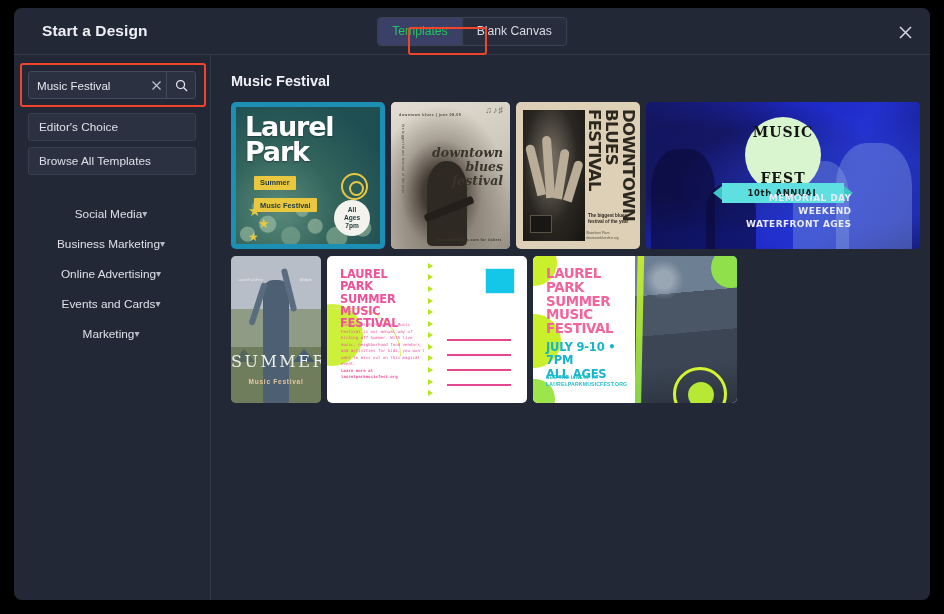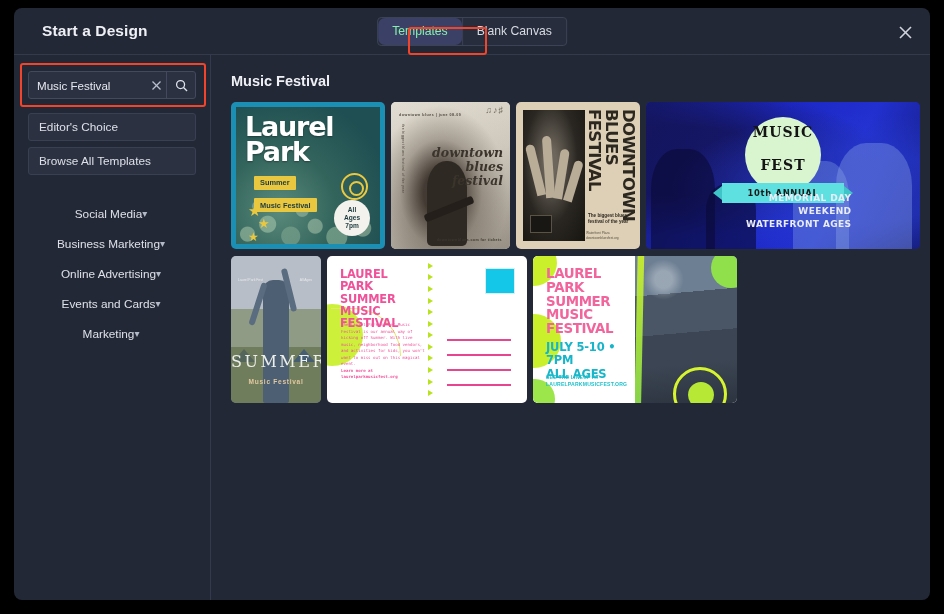--- a/index.html
+++ b/index.html
@@ -49,21 +49,21 @@
   .tab {
     padding: 6px 14px 7px;
     font-size: 12.2px;
     color: #d7dae3;
     background: transparent;
     border: none;
     cursor: pointer;
     font-family: "Liberation Sans", sans-serif;
     white-space: nowrap;
   }
-  .tab.active { background: #3b4166; color: #86efac; border-radius: 7px; }
+  .tab.active { background: #3b4166; color: #22c55e; }
   .tab-divider { width: 1px; background: #3c4354; }
 
   .annot-tab {
     position: absolute;
     left: 394px; top: 19px;
     width: 79px; height: 28px;
     border: 2px solid #f1442a;
     border-radius: 3px;
     pointer-events: none;
   }
@@ -367,21 +367,21 @@
   }
   .c4 .m-top, .c4 .m-bot {
     position: absolute; left: 50%; transform: translateX(-50%);
     color: #141414;
     font-family: "DejaVu Serif", serif;
     font-weight: bold;
     font-size: 14px;
     letter-spacing: 1px;
   }
   .c4 .m-top { top: 22px; }
-  .c4 .m-bot { top: 55px; text-align: right; }
+  .c4 .m-bot { top: 68px; text-align: right; }
   .c4 .ribbon {
     position: absolute; left: 50%; top: 53px;
     transform: translateX(-50%);
     width: 122px; height: 20px;
     background: #5ee0e0;
     display: flex; align-items: center; justify-content: center;
     color: #1a1a1a; font-size: 8.4px; font-weight: bold; letter-spacing: .7px;
     font-family: "DejaVu Sans", sans-serif;
     margin-top: 28px;
   }
@@ -744,21 +744,21 @@
           <div class="line ln4"></div>
         </div>
 
         <div class="card c7">
           <div class="left">
             <div class="blob b1"></div>
             <div class="blob b2"></div>
             <div class="blob b4"></div>
             <div class="t">LAUREL<br>PARK<br>SUMMER<br>MUSIC<br>FESTIVAL</div>
             <div class="date">
-              <div>JULY 5-10 • 7PM</div>
+              <div>JULY 9-10 • 7PM</div>
               <div>ALL AGES</div>
             </div>
             <div class="lineup">SEE THE LINEUP AT LAURELPARKMUSICFEST.ORG</div>
           </div>
           <div class="photo">
             <div class="blob b3"></div>
             <div class="greenline"></div>
             <div class="ring"></div>
           </div>
         </div>

